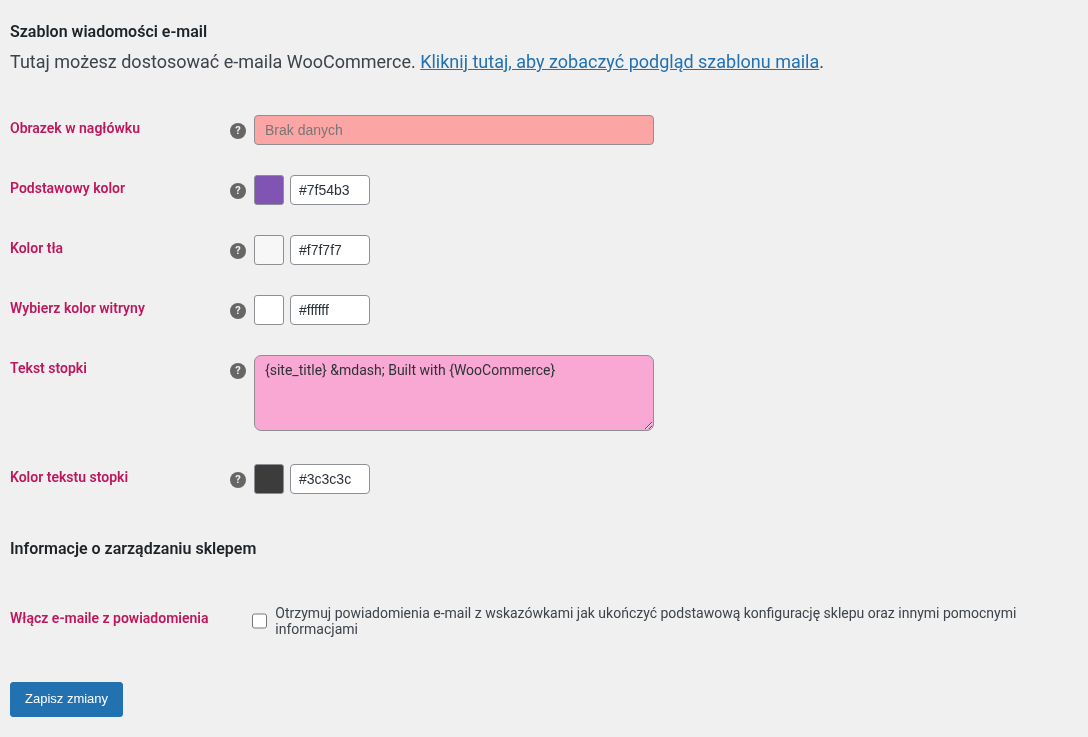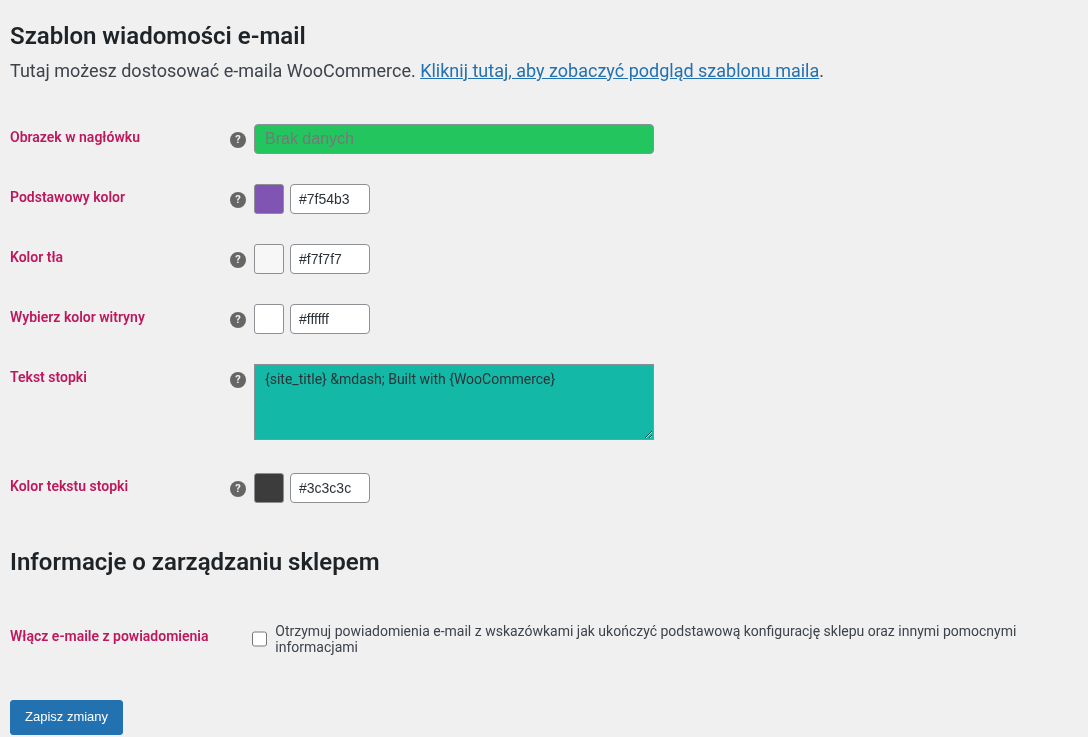--- a/index.html
+++ b/index.html
@@ -9,21 +9,21 @@
     }
     body {
       font-family: -apple-system, BlinkMacSystemFont, "Segoe UI", Roboto, Oxygen-Sans, Ubuntu, Cantarell, "Helvetica Neue", sans-serif;
       font-size: 13px;
       color: #3c434a;
       background: #f0f0f1;
       padding: 10px 20px 30px 10px;
       width: 1088px;
     }
     h2 {
-      font-size: 24px;
+      font-size: 16px;
       font-weight: 600;
       color: #1d2327;
       margin-top: 12px;
       margin-bottom: 10px;
     }
     h2.second {
       margin-top: 30px;
       margin-bottom: 32px;
     }
     p.desc {
@@ -68,24 +68,24 @@
       color: #f0f0f1;
       font-size: 11px;
       font-weight: bold;
       cursor: help;
       line-height: 1;
     }
     input[type="text"].regular {
       width: 400px;
       height: 30px;
       padding: 4px 10px;
-      font-size: 16px;
+      font-size: 14px;
       border: 1px solid #8c8f94;
       border-radius: 4px;
-      background: #22c55e;
+      background: #fca5a5;
       color: #2c3338;
     }
     input[type="text"].regular::placeholder {
       color: #777;
     }
     .color-row {
       display: flex;
       align-items: flex-start;
       gap: 6px;
     }
@@ -105,22 +105,22 @@
       border-radius: 4px;
       background: #fff;
       color: #2c3338;
     }
     textarea.footer-text {
       width: 400px;
       height: 76px;
       padding: 6px 10px;
       font-size: 14px;
       border: 1px solid #8c8f94;
-      border-radius: 0;
-      background: #14b8a6;
+      border-radius: 7px;
+      background: #f9a8d4;
       color: #2c3338;
       resize: both;
       font-family: inherit;
     }
     .checkbox-row {
       display: flex;
       align-items: center;
       gap: 8px;
     }
     input[type="checkbox"] {

